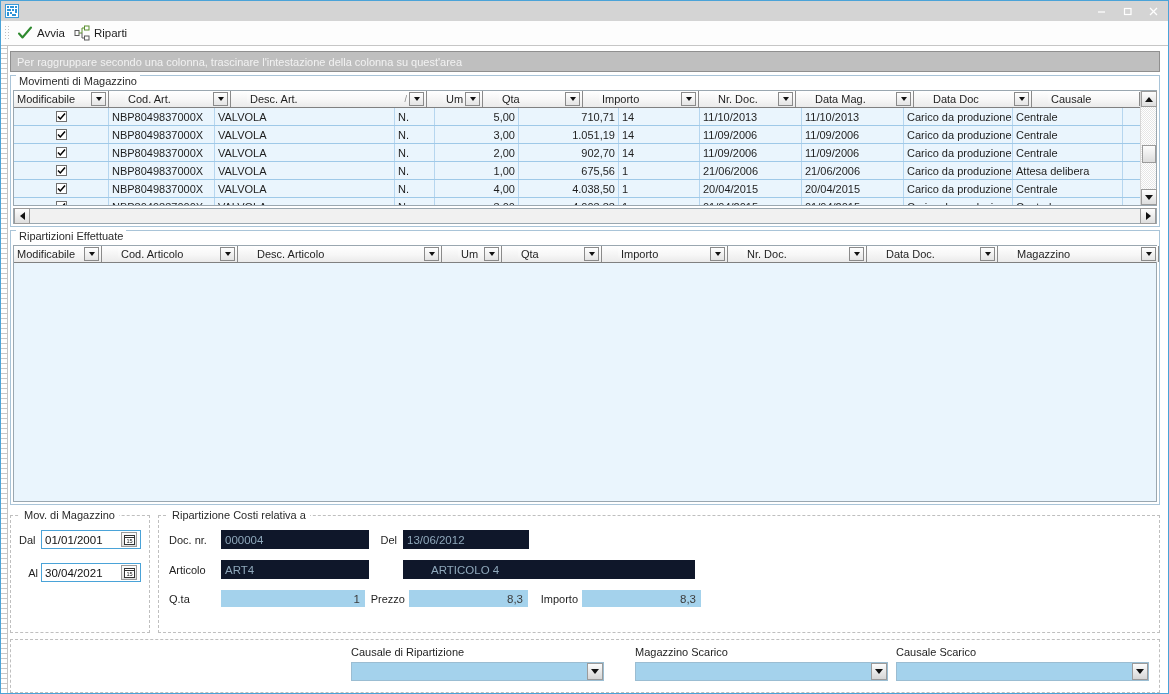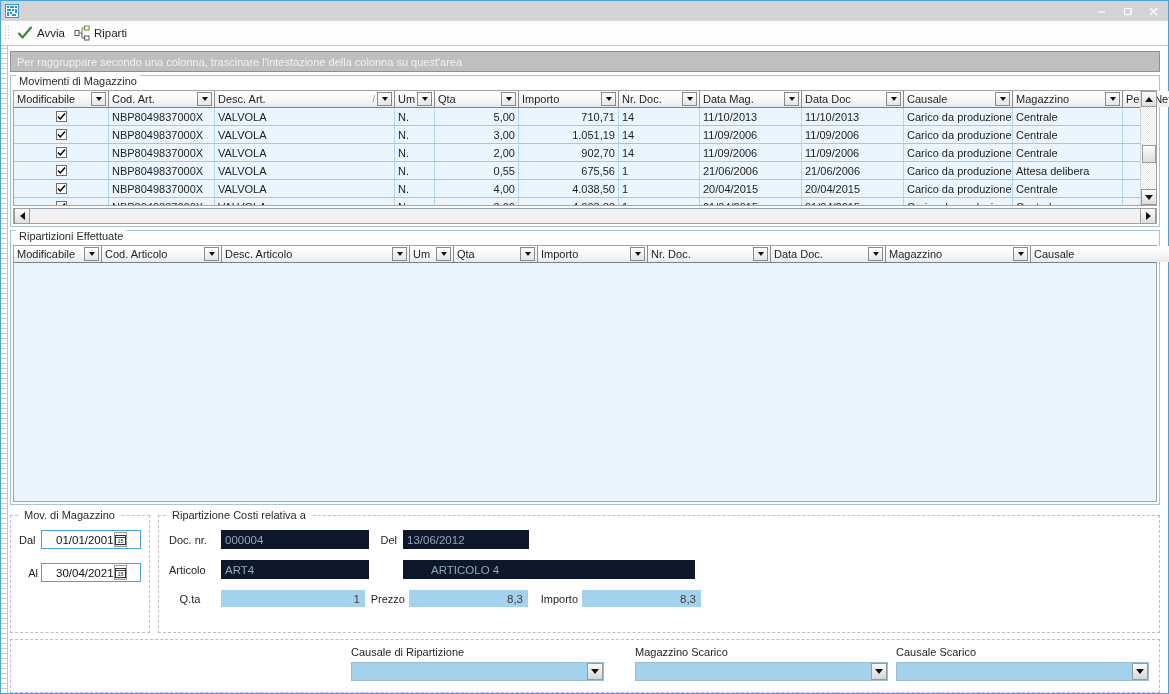--- a/index.html
+++ b/index.html
@@ -141,20 +141,21 @@
     position: relative;
   }
 
   
   .grid-header {
     display: flex;
     height: 16px;
     background: linear-gradient(to bottom,#ffffff 0%,#f5f5f5 50%,#ebebeb 100%);
     flex: 0 0 auto;
     border-bottom: 1px solid #808080;
+    gap: 16px;
   }
   .hcell {
     display: flex; align-items: center;
     border-right: 1px solid #8a8a8a;
     box-sizing: border-box;
     padding-left: 3px;
     font-size: 11px; color: #1e1e1e;
     background: linear-gradient(to bottom,#ffffff 0%,#f7f7f7 55%,#eaeaea 100%);
     overflow: hidden;
     white-space: nowrap;
@@ -253,21 +254,21 @@
     position: absolute; top: -7px; left: 9px;
     background: #fff; padding: 0 4px;
     font-size: 11px; color: #2a2a2a;
   }
   .fld-label { font-size: 11px; color: #1e1e1e; }
   .tbox {
     border: 1px solid #4aa3d8;
     background: #ffffff;
     height: 19px; box-sizing: border-box;
     display: flex; align-items: center;
-    padding: 0 14px;
+    padding: 0 3px;
     font-size: 11.5px; color: #111;
   }
   .tbox .cal {
     margin-left: auto; width: 16px; height: 15px;
     border: 1px solid #9b9b9b;
     background: linear-gradient(to bottom,#fdfdfd,#dddddd);
     display: flex; align-items: center; justify-content: center;
     font-size: 8px; color: #222; line-height: 1;
     box-sizing: border-box;
   }
@@ -520,21 +521,21 @@
                 <div class="gcell ctr" style="width: 95px;">
                   <span class="chk">
                     <svg width="9" height="9" viewBox="0 0 9 9">
                       <path d="M1 4.6 L3.3 7 L8 1.4" fill="none" stroke="#000" stroke-width="1.5"></path>
                     </svg>
                   </span>
                 </div>
                 <div class="gcell" style="width: 106px;">NBP8049837000X</div>
                 <div class="gcell" style="width: 180px;">VALVOLA</div>
                 <div class="gcell" style="width: 40px;">N.</div>
-                <div class="gcell num" style="width: 84px;">0,55</div>
+                <div class="gcell num" style="width: 84px;">1,00</div>
                 <div class="gcell num" style="width: 100px;">675,56</div>
                 <div class="gcell" style="width: 81px;">1</div>
                 <div class="gcell" style="width: 102px;">21/06/2006</div>
                 <div class="gcell" style="width: 102px;">21/06/2006</div>
                 <div class="gcell" style="width: 109px;">Carico da produzione</div>
                 <div class="gcell" style="width: 110px;">Attesa delibera</div>
                 <div class="gcell" style="width: 60px;"></div>
               </div>
               <div class="grow">
                 <div class="gcell ctr" style="width: 95px;">
@@ -725,21 +726,21 @@
             <div class="robox" style="width:148px;">
               <span>ART4</span>
             </div>
             <div style="width:34px;"></div>
             <div class="robox" style="width:292px;padding-left:28px;">
               <span>ARTICOLO 4</span>
             </div>
           </div>
 
           <div style="display:flex;align-items:center;">
-            <span class="fld-label" style="width:52px;text-align:center;padding-right:10px;box-sizing:border-box;">Q.ta</span>
+            <span class="fld-label" style="width:52px;text-align:left;padding-right:10px;box-sizing:border-box;">Q.ta</span>
             <div class="numbox" style="width:144px;">
               <span>1</span>
             </div>
             <span class="fld-label" style="width:44px;text-align:right;padding-right:4px;box-sizing:border-box;">Prezzo</span>
             <div class="numbox" style="width:119px;">
               <span>8,3</span>
             </div>
             <span class="fld-label" style="width:54px;text-align:right;padding-right:4px;box-sizing:border-box;">Importo</span>
             <div class="numbox" style="width:119px;">
               <span>8,3</span>

